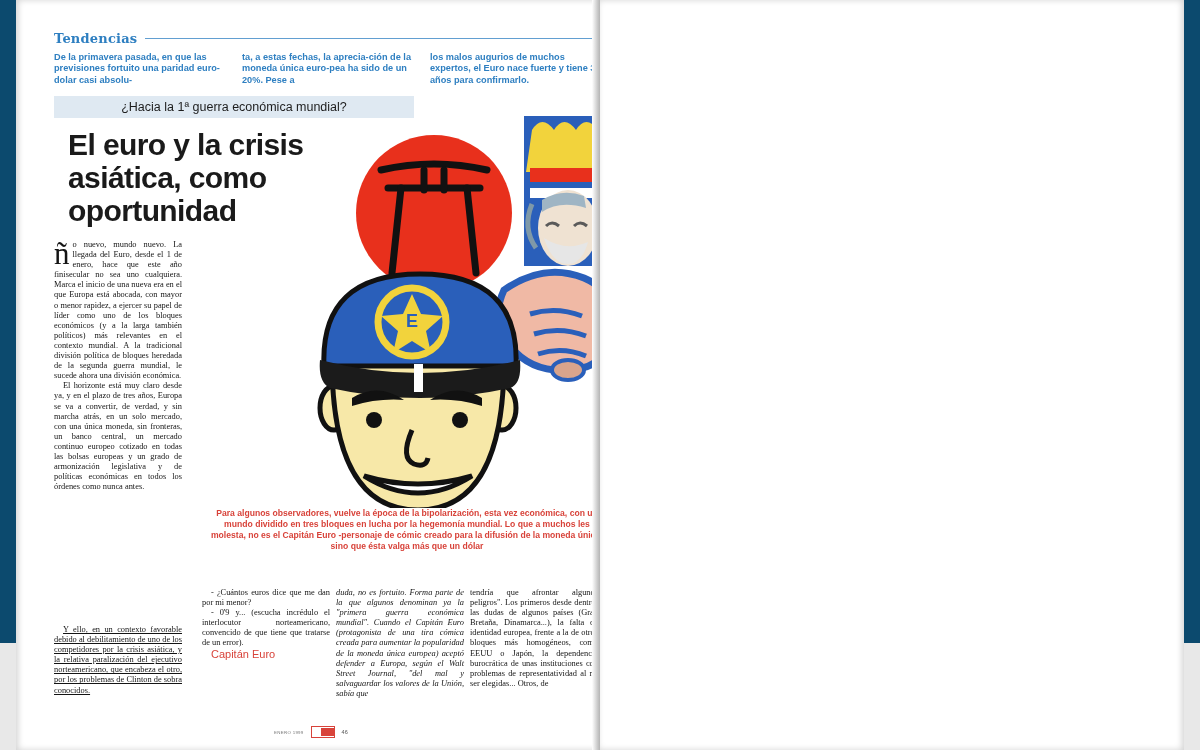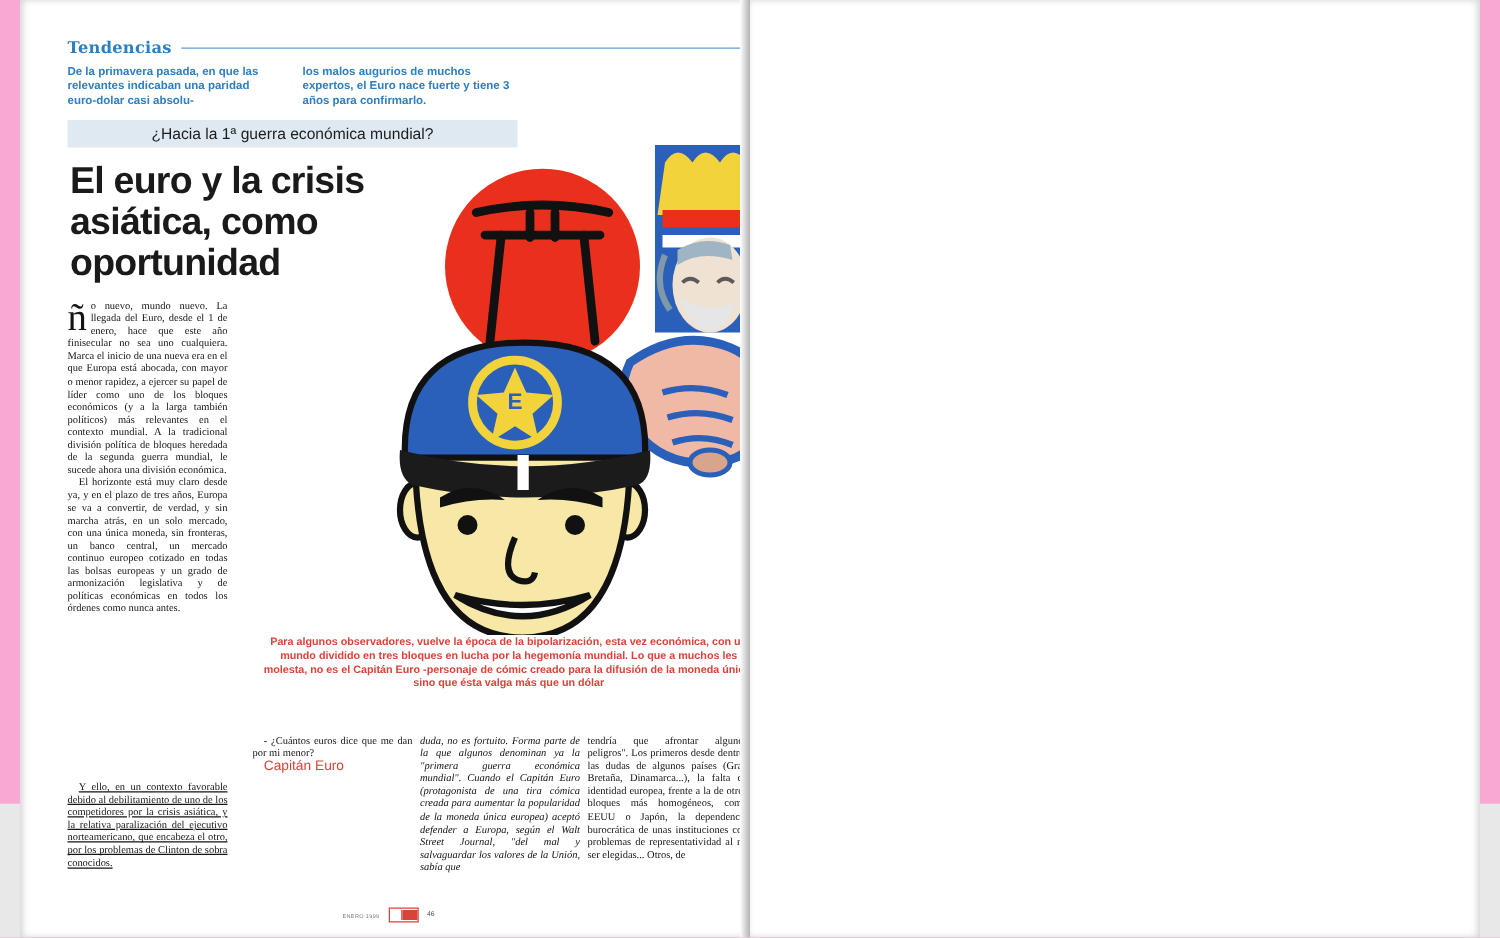--- a/index.html
+++ b/index.html
@@ -1,21 +1,21 @@
 <!DOCTYPE html>
 <html><head>
 <meta charset="utf-8">
 <style>
   html,body{margin:0;padding:0;}
   body{
     width:1200px;height:750px;overflow:hidden;
     background:#e8e8e8;
     font-family:"Liberation Serif", serif;
   }
-  .spread{position:relative;width:1200px;height:643px;background:#f9a8d4;}
+  .spread{position:relative;width:1200px;height:643px;background:#0c4a6e;}
   .page{position:absolute;top:0;height:750px;background:#ffffff;}
   .page-left{left:16px;width:584px;box-shadow:2px 0 6px rgba(0,0,0,.18) inset;}
   .page-right{left:600px;width:584px;box-shadow:-2px 0 6px rgba(0,0,0,.18) inset;}
   .gutter{position:absolute;left:592px;top:0;width:16px;height:750px;
     background:linear-gradient(to right,#ffffff 0%,#c9c9c9 35%,#b4b4b4 50%,#c9c9c9 65%,#ffffff 100%);}
 
   
   .runhead{position:absolute;top:30px;height:16px;display:flex;align-items:center;gap:8px;}
   .runhead .rh-text{
     font-family:"DejaVu Serif", serif;
@@ -32,21 +32,21 @@
 
   
   .sectionbar{position:absolute;height:22px;display:flex;align-items:center;
     padding:0 10px;background:#dfe9f2;}
   .sectionbar span{font-family:"Liberation Sans", sans-serif;font-size:12.5px;color:#1d1d1d;white-space:nowrap;}
   .sb-left{left:38px;top:96px;width:340px;justify-content:center;}
 
   
   .headline{position:absolute;font-family:"Liberation Sans", sans-serif;font-weight:bold;
     color:#1a1a1a;letter-spacing:-.6px;}
-  .hl-left{left:40px;top:128px;width:300px;font-size:30px;line-height:33px;}
+  .hl-left{left:52px;top:128px;width:300px;font-size:30px;line-height:33px;}
 
   
   .col{position:absolute;font-size:8.4px;line-height:10.1px;text-align:justify;
     color:#141414;font-family:"Liberation Serif", serif;hyphens:auto;}
   .col p{margin:0;text-indent:9px;}
   .col p.noind{text-indent:0;}
   .dropcap::first-letter{
     float:left;font-size:31px;line-height:25px;padding:1px 3px 0 0;font-weight:normal;
     font-family:"Liberation Serif", serif;
   }
@@ -77,21 +77,22 @@
 <div class="spread">
 
   <div class="page page-left">
 
     <div class="runhead rh-left">
       <span class="rh-text">Tendencias</span>
       <span class="rh-rule"></span>
     </div>
 
     <div class="standfirst sf-left">
-      <div class="sf-col">De la primavera pasada, en que las relevantes indicaban una paridad euro-dolar casi absolu-</div>
+      <div class="sf-col">De la primavera pasada, en que las previsiones fortuito una paridad euro-dolar casi absolu-</div>
+      <div class="sf-col">ta, a estas fechas, la aprecia-ción de la moneda única euro-pea ha sido de un 20%. Pese a</div>
       <div class="sf-col">los malos augurios de muchos expertos, el Euro nace fuerte y tiene 3 años para confirmarlo.</div>
     </div>
 
     <div class="sectionbar sb-left">
       <span>¿Hacia la 1ª guerra económica mundial?</span>
     </div>
 
     <div class="headline hl-left">El euro y la crisis asiática, como oportunidad</div>
 
     <div class="illo">
@@ -164,20 +165,21 @@
     </div>
 
     <div class="col" style="left:38px;top:625px;width:128px;height:106px;text-decoration:underline;">
       <p>Y ello, en un contexto favorable debido al debilitamiento de uno de los competidores por la crisis asiática, y la relativa paralización del ejecutivo norteamericano, que encabeza el otro, por los problemas de Clinton de sobra conocidos.</p>
     </div>
 
     <div class="pullquote pq-left">Para algunos observadores, vuelve la época de la bipolarización, esta vez económica, con un mundo dividido en tres bloques en lucha por la hegemonía mundial. Lo que a muchos les molesta, no es el Capitán Euro -personaje de cómic creado para la difusión de la moneda única; sino que ésta valga más que un dólar</div>
 
     <div class="col" style="left:186px;top:588px;width:128px;height:130px;">
       <p>- ¿Cuántos euros dice que me dan por mi menor?</p>
+      <p>- 0'9 y... (escucha incrédulo el interlocutor norteamericano, convencido de que tiene que tratarse de un error).</p>
       <p class="subhead">Capitán Euro</p>
     </div>
 
     <div class="col" style="left:320px;top:588px;width:128px;height:130px;font-style:italic;">
       <p class="noind">duda, no es fortuito. Forma parte de la que algunos denominan ya la "primera guerra económica mundial". Cuando el Capitán Euro (protagonista de una tira cómica creada para aumentar la popularidad de la moneda única europea) aceptó defender a Europa, según el Walt Street Journal, "del mal y salvaguardar los valores de la Unión, sabía que</p>
     </div>
 
     <div class="col" style="left:454px;top:588px;width:128px;height:130px;">
       <p class="noind">tendría que afrontar algunos peligros". Los primeros desde dentro: las dudas de algunos países (Gran Bretaña, Dinamarca...), la falta de identidad europea, frente a la de otros bloques más homogéneos, como EEUU o Japón, la dependencia burocrática de unas instituciones con problemas de representatividad al no ser elegidas... Otros, de</p>
     </div>

